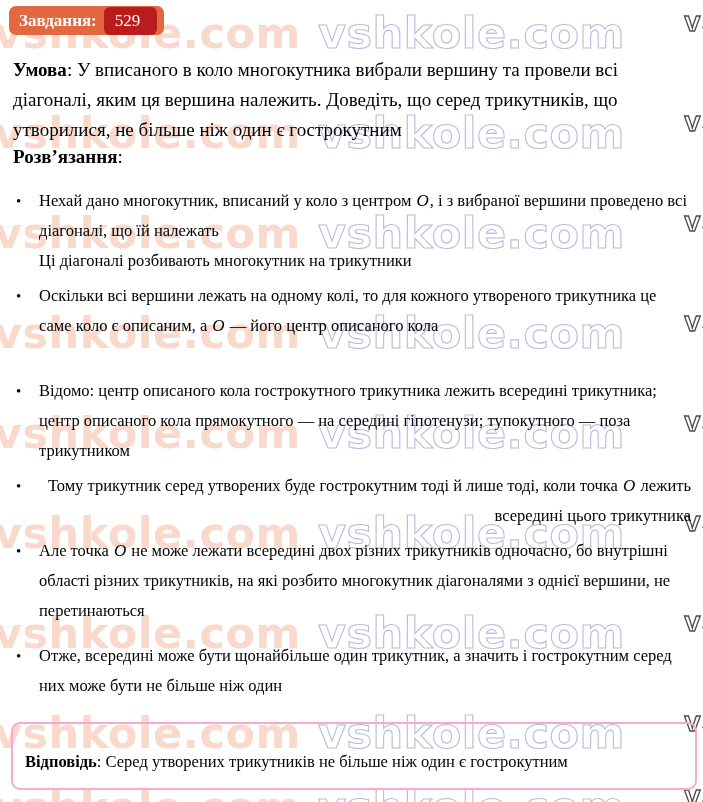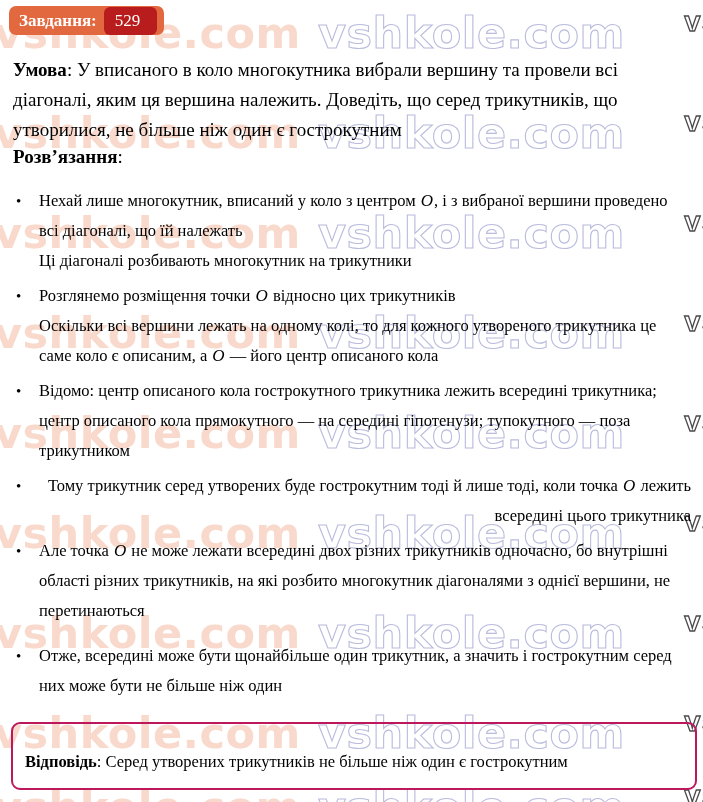--- a/index.html
+++ b/index.html
@@ -127,21 +127,21 @@
     display: block;
   }
 
   
   #answer-box {
     position: absolute;
     left: 11px;
     top: 722px;
     width: 686px;
     height: 68px;
-    border: 2px solid #be185d;
+    border: 2px solid #f9a8d4;
     border-radius: 9px;
     background: transparent;
     z-index: 2;
   }
   #answer-box .answer-text {
     position: absolute;
     left: 12px;
     top: 6px;
     right: 10px;
     font-size: 16.5px;
@@ -199,26 +199,25 @@
 
   <div class="block" style="top:55px;">
     <p class="para"><span class="lead">Умова</span><span>: </span><span>У вписаного в коло многокутника вибрали вершину та провели всі діагоналі, яким ця вершина належить. Доведіть, що серед трикутників, що утворилися, не більше ніж один є гострокутним</span></p>
   </div>
 
   <div class="block" style="top:142px;">
     <p class="para"><span class="lead">Розв’язання</span><span>:</span></p>
   </div>
 
   <div class="bullet-item" style="top:186px;">
-    <span class="sub-line"><span>Нехай лише многокутник, вписаний у коло з центром </span><span class="italic-var">O</span><span>, і з вибраної вершини проведено всі діагоналі, що їй належать</span></span>
+    <span class="sub-line"><span>Нехай дано многокутник, вписаний у коло з центром </span><span class="italic-var">O</span><span>, і з вибраної вершини проведено всі діагоналі, що їй належать</span></span>
     <span class="sub-line">Ці діагоналі розбивають многокутник на трикутники</span>
   </div>
 
   <div class="bullet-item" style="top:281px;">
-    <span class="sub-line"><span>Розглянемо розміщення точки </span><span class="italic-var">O</span><span> відносно цих трикутників</span></span>
     <span class="sub-line"><span>Оскільки всі вершини лежать на одному колі, то для кожного утвореного трикутника це саме коло є описаним, а </span><span class="italic-var">O</span><span> — його центр описаного кола</span></span>
   </div>
 
   <div class="bullet-item" style="top:376px;">
     <span class="sub-line">Відомо: центр описаного кола гострокутного трикутника лежить всередині трикутника; центр описаного кола прямокутного — на середині гіпотенузи; тупокутного — поза трикутником</span>
   </div>
 
   <div class="bullet-item" style="top:471px;text-align:right;">
     <span class="sub-line"><span>Тому трикутник серед утворених буде гострокутним тоді й лише тоді, коли точка </span><span class="italic-var">O</span><span> лежить всередині цього трикутника</span></span>
   </div>

